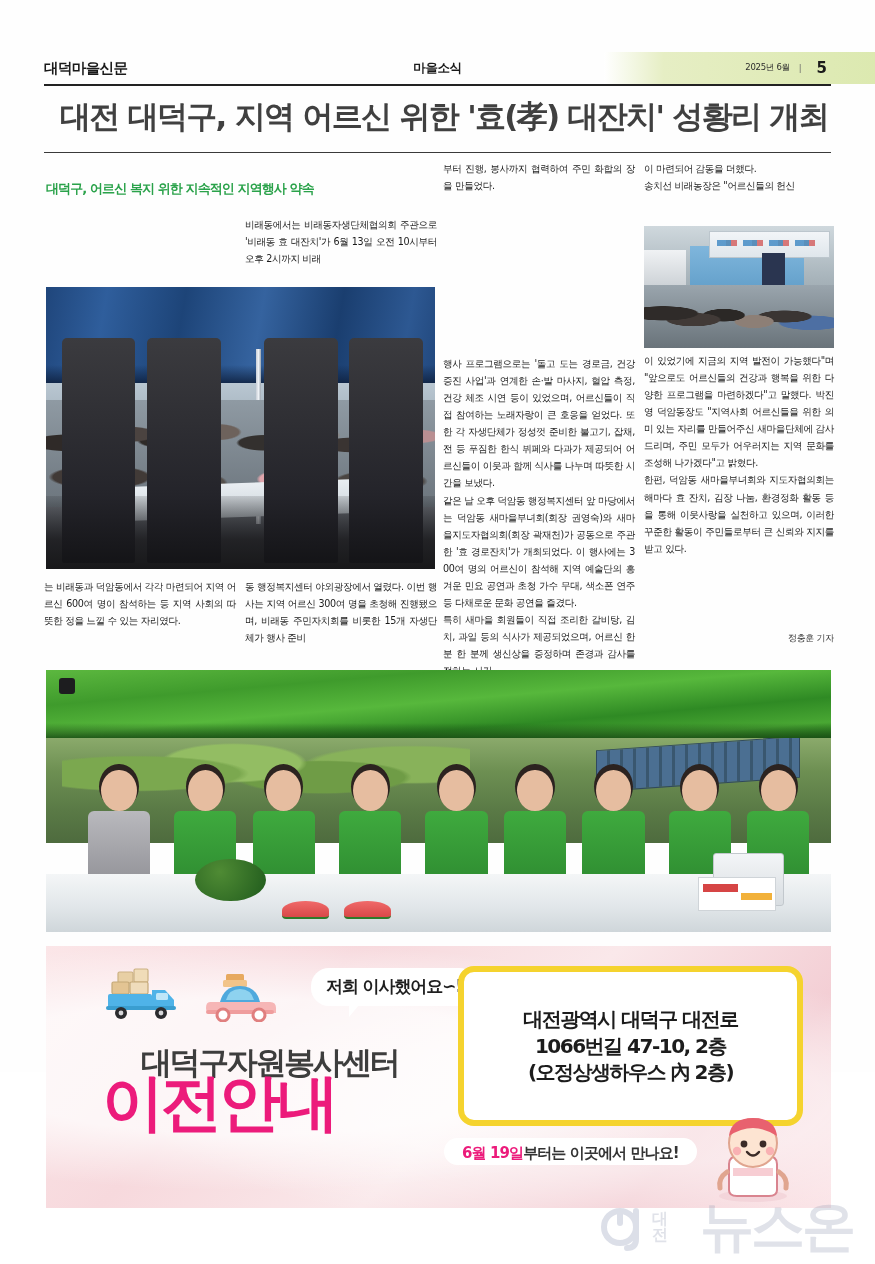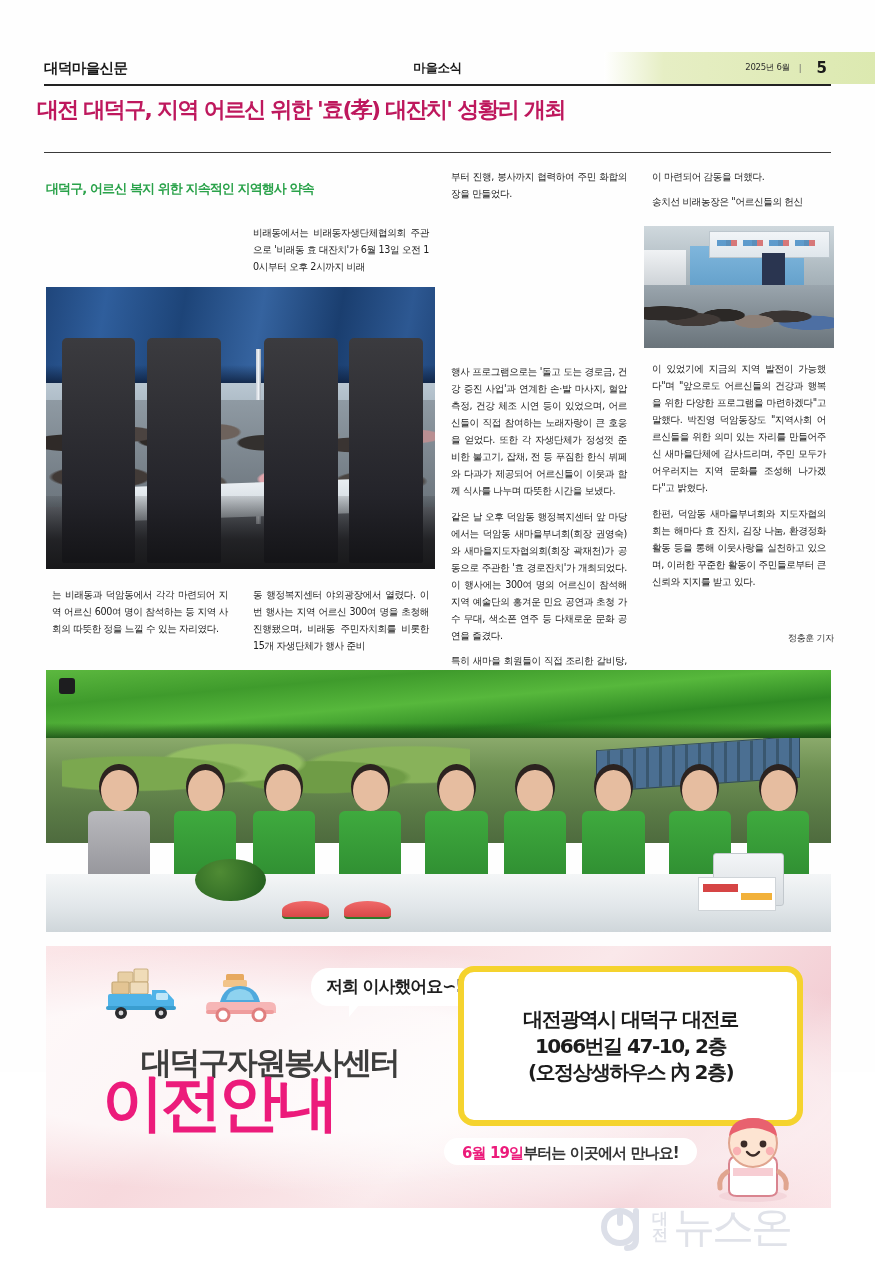--- a/index.html
+++ b/index.html
@@ -70,26 +70,26 @@
   .rule-top {
     position: absolute;
     left: 44px; top: 84px;
     width: 787px; height: 1.5px;
     background: #222;
   }
 
   
   .headline {
     position: absolute;
-    left: 37px; top: 96px;
+    left: 60px; top: 96px;
     width: 790px;
-    font-size: 22px;
+    font-size: 31px;
     font-weight: 700;
     letter-spacing: -1.7px;
-    color: #be185d;
+    color: #404040;
     line-height: 1.3;
     white-space: nowrap;
   }
 
   .rule-under-head {
     position: absolute;
     left: 44px; top: 152px;
     width: 787px; height: 1px;
     background: #3a3a3a;
   }
@@ -110,21 +110,21 @@
   .col {
     position: absolute;
     font-size: 9.6px;
     line-height: 1.78;
     letter-spacing: -0.35px;
     color: #1b1b1b;
     text-align: justify;
     text-justify: inter-character;
     word-break: break-all;
   }
-  .col p { margin: 8px; text-indent: 0; }
+  .col p { margin: 0; text-indent: 0; }
   .col p.ind { text-indent: 10px; }
 
   #col1 { left: 44px;  top: 216px; width: 192px; }
   #col2 { left: 245px; top: 216px; width: 192px; }
   #col3 { left: 443px; top: 160px; width: 192px; }
   #col4 { left: 644px; top: 160px; width: 190px; }
 
   #col1b { left: 44px;  top: 578px; width: 192px; }
   #col2b { left: 245px; top: 578px; width: 192px; }
   #col3b { left: 443px; top: 355px; width: 192px; }
@@ -396,22 +396,23 @@
     opacity: .30;
     pointer-events:none;
   }
   .wm-mark { width: 46px; height: 52px; flex: none; }
   .wm-small {
     display:flex; flex-direction:column;
     font-size: 16px; font-weight:700; line-height: 1.0;
     color:#9aa2b8; letter-spacing:-1px;
   }
   .wm-big {
-    font-size: 42px; font-weight:400; letter-spacing:-3px;
+    font-size: 54px; font-weight:700; letter-spacing:-3px;
     color:#9aa2b8;
+    margin-left:27px;
   }
 </style>
 </head>
 <body>
 
 <div class="page">
 
   <div class="masthead">
     <div class="masthead-band"></div>
     <div class="mh-left">대덕마을신문</div>

